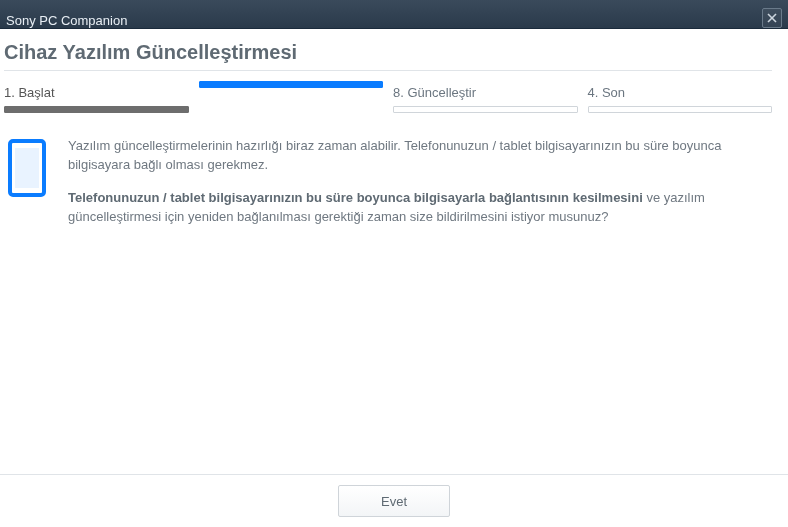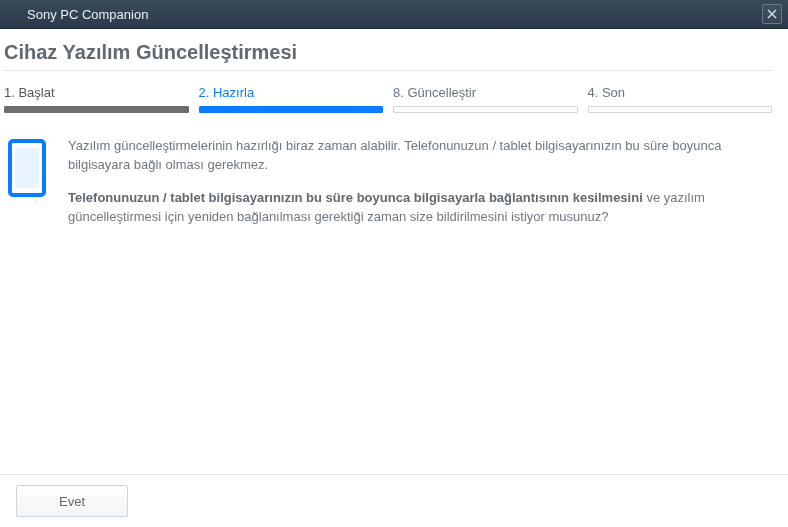--- a/index.html
+++ b/index.html
@@ -9,22 +9,22 @@
     height: 527px;
     font-family: "Segoe UI", Arial, sans-serif;
     background: #ffffff;
     overflow: hidden;
   }
   .titlebar {
     height: 28px;
     background: linear-gradient(to bottom, #3a4a5b 0%, #2a3a4b 100%);
     color: #e8eef4;
     display: flex;
-    align-items: center;
-    padding: 0 6px 0 27px;
+    align-items: flex-end;
+    padding: 0 6px 0 6px;
     font-size: 13px;
     border-bottom: 1px solid #1a2a3b;
   }
   .titlebar .title {
     flex: 1;
   }
   .close-btn {
     width: 18px;
     height: 18px;
     border: 1px solid #6a7a8a;
@@ -101,21 +101,21 @@
   .messages p { margin: 0 0 14px 0; }
   .messages .bold { font-weight: 600; color: #5f6a73; }
   .footer {
     position: absolute;
     bottom: 0;
     left: 0;
     right: 0;
     height: 52px;
     border-top: 1px solid #e0e4e8;
     display: flex;
-    justify-content: flex-start;
+    justify-content: center;
     align-items: center;
     padding: 0 16px;
     gap: 14px;
     background: #fff;
   }
   .btn {
     min-width: 110px;
     height: 30px;
     border: 1px solid #cfd4d9;
     background: linear-gradient(to bottom, #ffffff, #f3f5f7);
@@ -144,21 +144,20 @@
 <div class="content">
   <h1 class="page-title">Cihaz Yazılım Güncelleştirmesi</h1>
   <hr class="rule">
 
   <div class="steps">
     <div class="step done">
       <div class="step-label">1. Başlat</div>
       <div class="step-bar"></div>
     </div>
     <div class="step active">
-      <div class="step-label">2. Hazırla</div>
       <div class="step-bar"></div>
     </div>
     <div class="step pending">
       <div class="step-label">8. Güncelleştir</div>
       <div class="step-bar"></div>
     </div>
     <div class="step pending">
       <div class="step-label">4. Son</div>
       <div class="step-bar"></div>
     </div>

